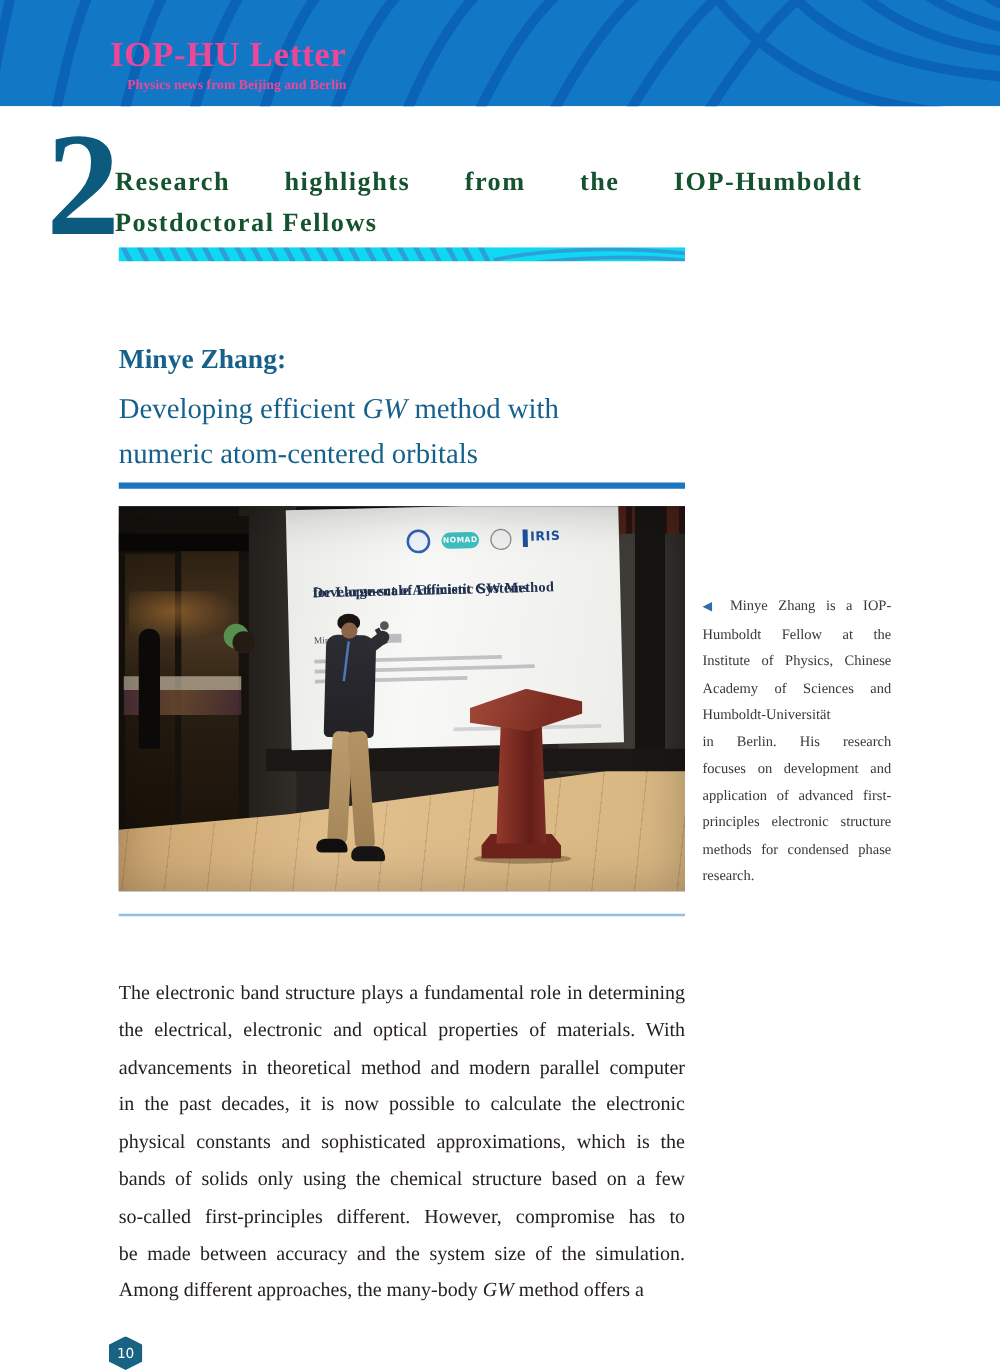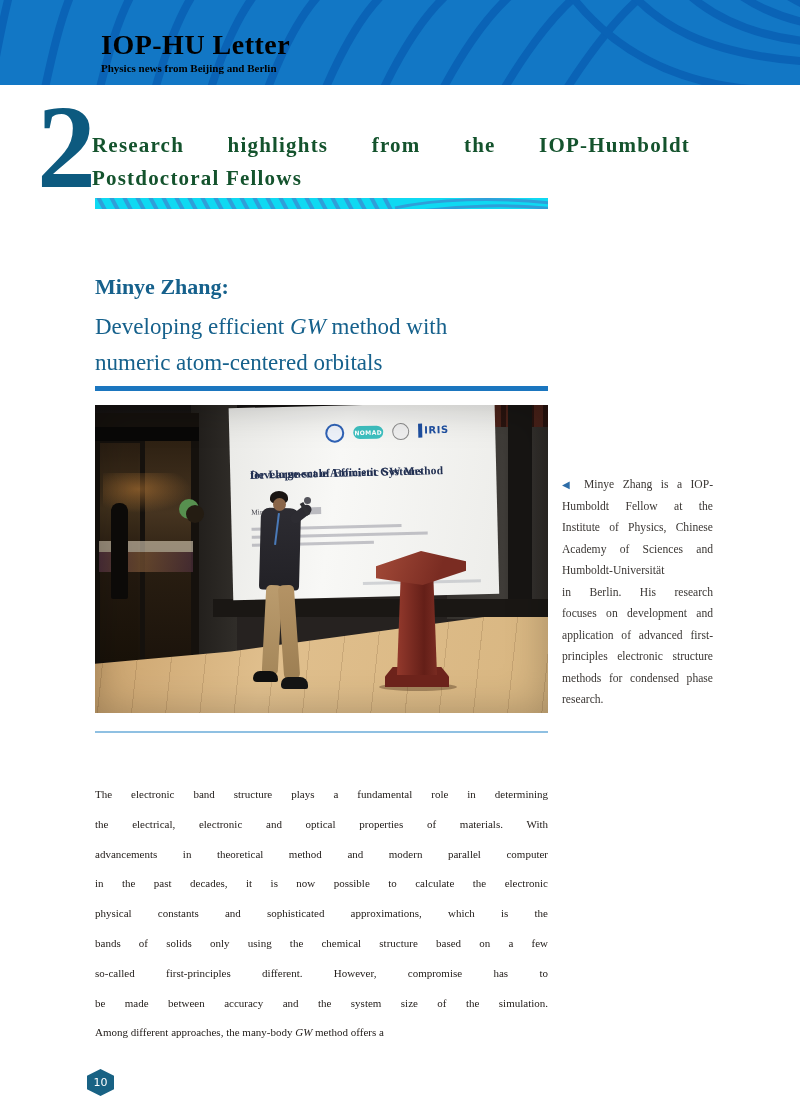--- a/index.html
+++ b/index.html
@@ -1,21 +1,21 @@
 <!DOCTYPE html>
 <html><head>
 <meta charset="utf-8">
 <style>
   html,body{margin:0;padding:0;background:#e8e8e8;}
   .page{position:relative;width:800px;height:1096px;background:#ffffff;overflow:hidden;
         font-family:"Liberation Serif",serif;}
   
   .masthead{position:absolute;left:0;top:0;width:800px;height:85px;}
   .masthead svg{position:absolute;left:0;top:0;}
-  .mast-text{position:absolute;left:101px;top:30px;color:#000000;}
+  .mast-text{position:absolute;left:88px;top:30px;color:#ec4899;text-align:right;}
   .mast-title{font-size:28px;font-weight:bold;letter-spacing:.5px;line-height:30px;}
   .mast-sub{font-size:11px;font-weight:bold;margin-top:2px;}
   
   .big-num{position:absolute;left:37px;top:104px;font-size:118px;line-height:88px;
            font-weight:bold;color:#0d5a7f;}
   .sec-heading{position:absolute;left:92px;top:129px;width:598px;color:#14532d;
                font-weight:bold;font-size:21px;line-height:33px;letter-spacing:1.2px;}
   .sec-heading .l1{text-align:justify;text-align-last:justify;}
   .divider{position:absolute;left:95px;top:198px;width:453px;height:11px;background:#0fd9f2;overflow:hidden;}
   .divider svg{display:block;}
@@ -110,21 +110,21 @@
   .pr-shoe2{left:186px;top:272px;width:27px;height:12px;background:#151515;border-radius:7px 8px 2px 4px;}
   .ph-vig{left:0;top:0;width:453px;height:308px;box-shadow:inset 0 0 40px rgba(0,0,0,.25);}
   
   .caption{position:absolute;left:562px;top:474px;width:151px;font-size:11.6px;
            line-height:21.5px;color:#3b3734;}
   .caption .tline{text-align:justify;text-align-last:justify;text-justify:inter-character;
                   white-space:nowrap;}
   .caption .tline.last{text-align-last:left;}
   .marker{color:#2e6da8;font-family:"DejaVu Sans",sans-serif;font-size:10px;}
   
-  .body-par{position:absolute;left:95px;top:780px;width:453px;font-size:11px;
+  .body-par{position:absolute;left:95px;top:780px;width:453px;font-size:16px;
             line-height:29.8px;color:#26211e;}
   .body-par .tline{text-align:justify;text-align-last:justify;white-space:nowrap;}
   .body-par .tline.last{text-align-last:left;}
   
   .hex{position:absolute;left:87px;top:1069px;width:27px;height:27px;background:#186284;
        clip-path:polygon(50% 0,100% 25%,100% 75%,50% 100%,0 75%,0 25%);
        display:flex;align-items:center;justify-content:center;
        color:#fff;font-family:"DejaVu Sans",sans-serif;font-size:11px;}
   i{font-style:italic;}
 </style>

